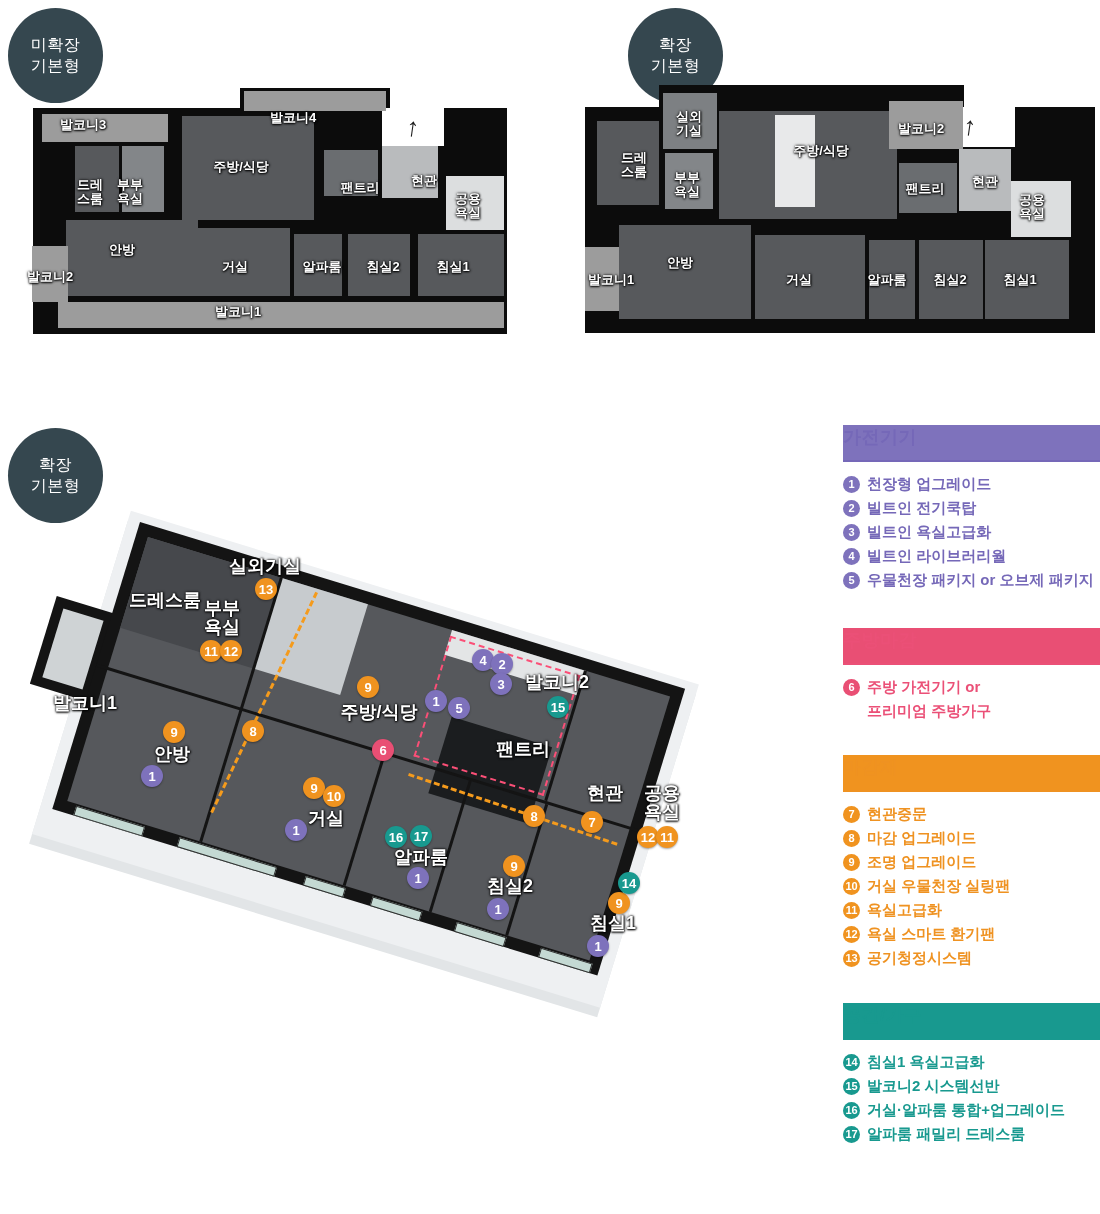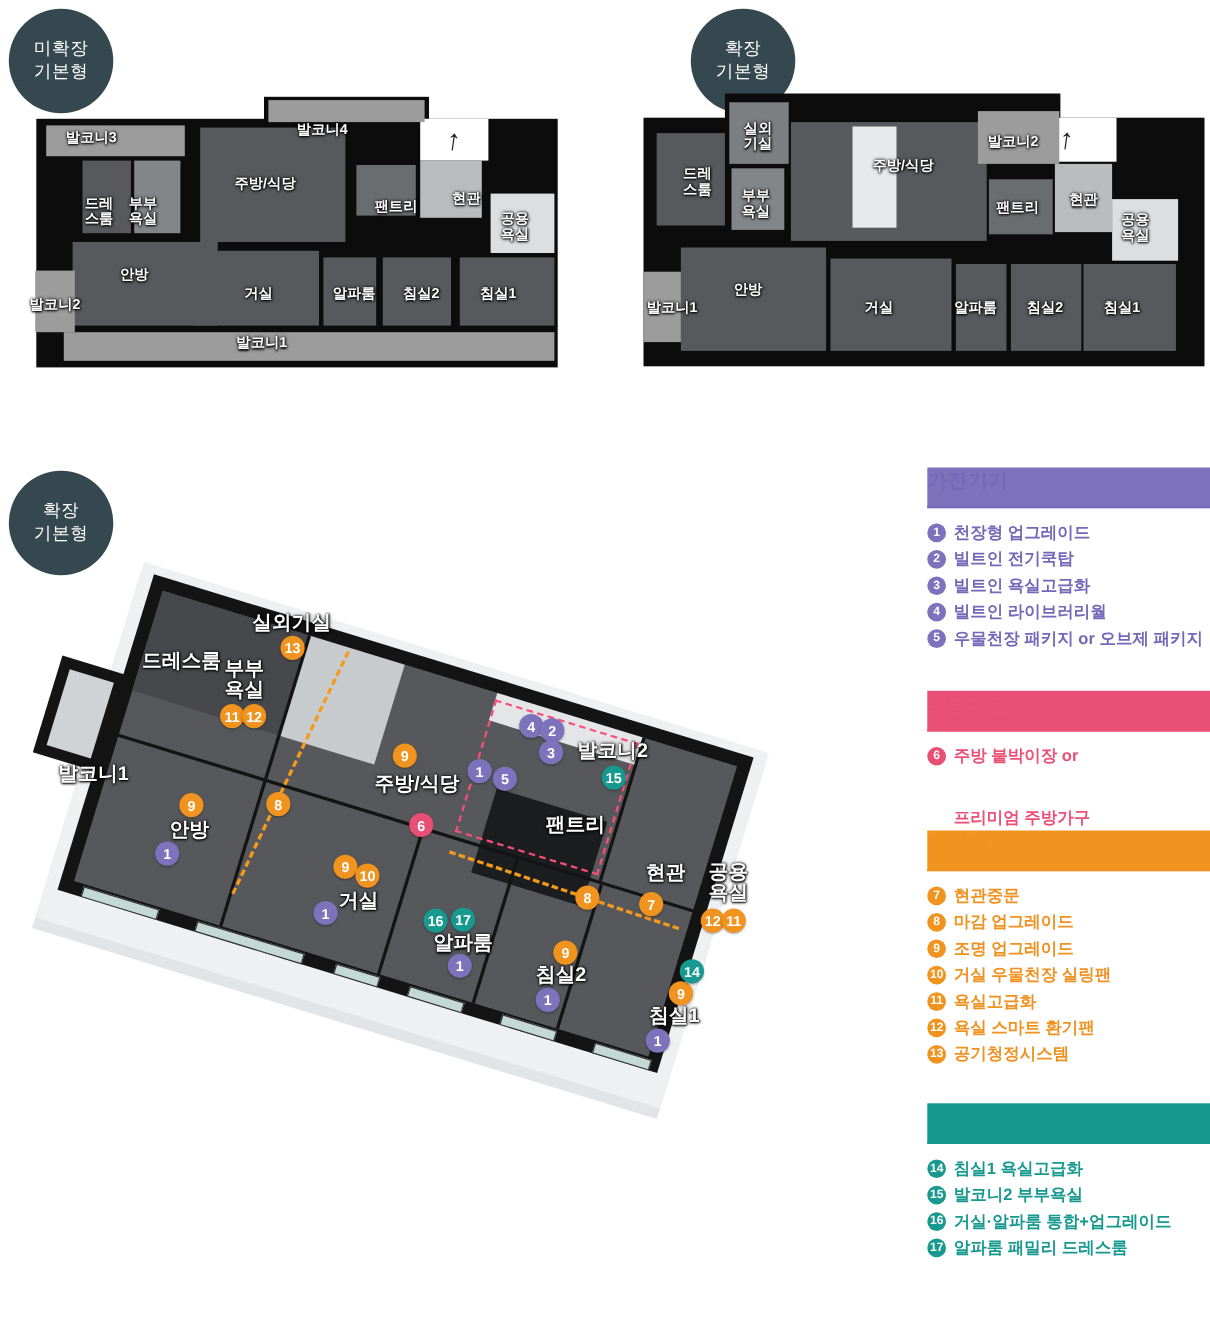--- a/index.html
+++ b/index.html
@@ -54,21 +54,21 @@
   #legend{position:absolute;left:843px;top:420px;width:257px;height:740px;}
   .lsec{position:absolute;left:0;width:257px;}
   .lsec h3{
     margin:0;font-size:18px;font-weight:bold;padding-bottom:11px;letter-spacing:.5px;
   }
   .lrow{display:flex;align-items:center;height:24px;font-size:15px;font-weight:bold;white-space:nowrap;}
   .lnum{
     flex:0 0 17px;width:17px;height:17px;border-radius:50%;margin-right:7px;
     display:flex;align-items:center;justify-content:center;color:#fff;font-size:11px;font-weight:bold;
   }
-  .lrow.cont{padding-left:24px;margin-top:32px;}
+  .lrow.cont{padding-left:24px;}
   .c-purple{color:#7568b8;} .b-purple{background:#7e72bc;border-bottom-color:#7e72bc;}
   .c-pink{color:#eb5077;}   .b-pink{background:#e94f74;border-bottom-color:#e94f74;}
   .c-orange{color:#ef9221;} .b-orange{background:#f0931f;border-bottom-color:#f0931f;}
   .c-teal{color:#18998f;}   .b-teal{background:#18998f;border-bottom-color:#18998f;}
   .uline{border-bottom:2px solid;}
   .items{margin-top:10px;}
   .win{position:absolute;height:8px;background:#c4d9d3;border:1px solid #2c2c2c;}
 </style>
 </head>
 <body>
@@ -259,21 +259,21 @@
         <span>우물천장 패키지 or 오브제 패키지</span>
       </div>
     </div>
   </div>
 
   <div class="lsec" style="top:208px;">
     <h3 class="c-pink uline b-pink">주방마감</h3>
     <div class="items">
       <div class="lrow c-pink">
         <span class="lnum b-pink">6</span>
-        <span>주방 붙박이장 or</span>
+        <span>주방 가전기기 or</span>
       </div>
       <div class="lrow cont c-pink">
         <span>프리미엄 주방가구</span>
       </div>
     </div>
   </div>
 
   <div class="lsec" style="top:335px;">
     <h3 class="c-orange uline b-orange">마감재</h3>
     <div class="items">
@@ -310,21 +310,21 @@
 
   <div class="lsec" style="top:583px;">
     <h3 class="c-teal uline b-teal">공간/가구</h3>
     <div class="items">
       <div class="lrow c-teal">
         <span class="lnum b-teal">14</span>
         <span>침실1 욕실고급화</span>
       </div>
       <div class="lrow c-teal">
         <span class="lnum b-teal">15</span>
-        <span>발코니2 부부욕실</span>
+        <span>발코니2 시스템선반</span>
       </div>
       <div class="lrow c-teal">
         <span class="lnum b-teal">16</span>
         <span>거실·알파룸 통합+업그레이드</span>
       </div>
       <div class="lrow c-teal">
         <span class="lnum b-teal">17</span>
         <span>알파룸 패밀리 드레스룸</span>
       </div>
     </div>

